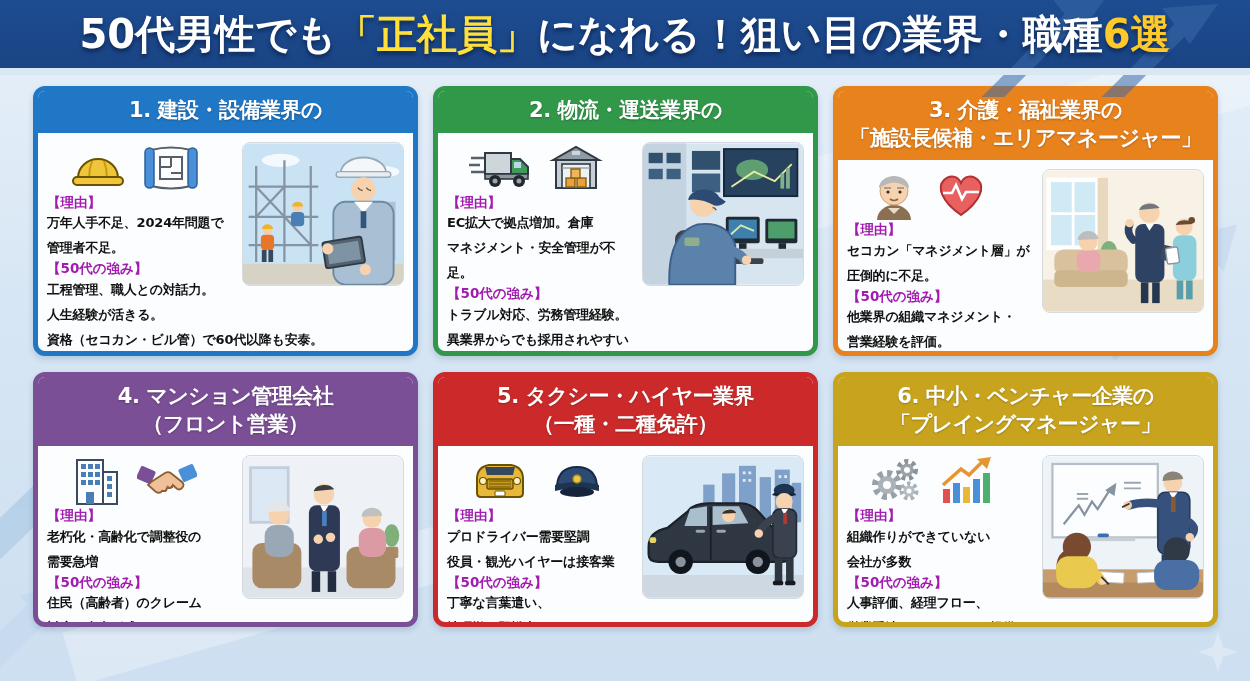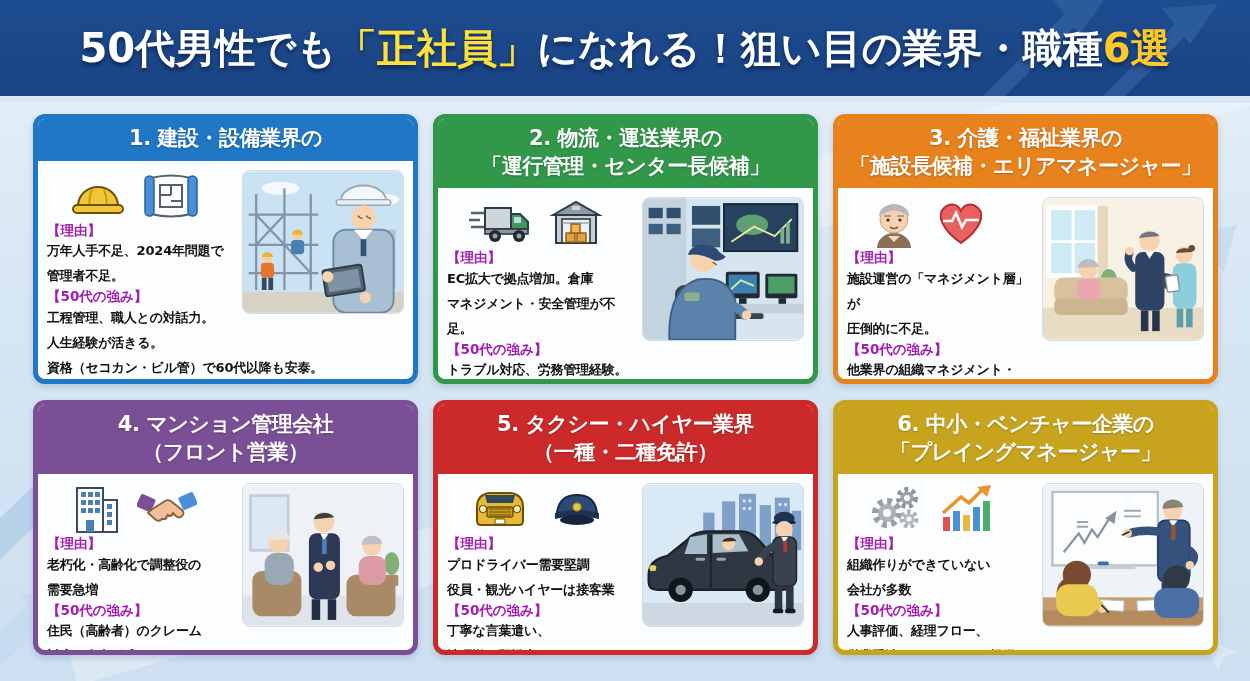--- a/index.html
+++ b/index.html
@@ -1,20 +1,20 @@
 <!DOCTYPE html>
 <html lang="ja"><head>
 <meta charset="utf-8">
 <style>
   html,body{margin:0;padding:0;}
   body{font-family:"DejaVu Sans","Liberation Sans",sans-serif;}
   .page{position:relative;width:1250px;height:681px;overflow:hidden;
         background:linear-gradient(180deg,#e7f0f9 0%,#d7e6f4 45%,#cddff0 100%);}
   
-  .banner{position:relative;height:96px;background:linear-gradient(180deg,#1d4c90 0%,#1a4484 100%);
+  .banner{position:relative;height:68px;background:linear-gradient(180deg,#1d4c90 0%,#1a4484 100%);
           display:flex;align-items:center;justify-content:center;z-index:3;text-align:right;}
   .banner::after{content:"";position:absolute;left:0;right:0;bottom:-7px;height:7px;background:#d9e7f3;}
   .banner-deco{position:absolute;right:0;top:0;height:97px;width:320px;pointer-events:none;}
   .banner h1{margin:0;font-size:40px;font-weight:900;color:#ffffff;letter-spacing:0px;
              text-shadow:0 3px 4px rgba(0,15,45,.55);white-space:nowrap;position:relative;}
   .hl-yellow{color:#ffe03a;}
   .hl-count{color:#ffc929;}
   
   .bg-deco{position:absolute;inset:0;z-index:1;pointer-events:none;}
   
@@ -140,21 +140,20 @@
         <div class="txt-label">【50代の強み】</div>
         <div class="txt-lines">工程管理、職人との対話力。
 人生経験が活きる。
 資格（セコカン・ビル管）で60代以降も安泰。</div>
       </div>
     </section>
 
     <section class="card" style="--accent: #31984a;">
       <div class="card-header">
         <div class="card-title-line">2. 物流・運送業界の</div>
-        <div class="card-title-line">「運行管理・センター長候補」</div>
       </div>
       <div class="card-body">
         <div class="card-illu">
           <svg viewBox="0 0 170 150">
             <rect width="170" height="150" fill="#d6e5f0"></rect>
             <rect x="0" y="0" width="46" height="150" fill="#c3d3e0"></rect>
             <rect x="6" y="10" width="15" height="11" fill="#31506e"></rect>
               <rect x="25" y="10" width="15" height="11" fill="#31506e"></rect>
             <rect x="6" y="27" width="15" height="11" fill="#3d5f80"></rect>
               <rect x="25" y="27" width="15" height="11" fill="#3d5f80"></rect>
@@ -277,21 +276,21 @@
               <circle cx="31" cy="22" r="1.6" fill="#3a2e22"></circle>
             <path d="M15 18 h7 M28 18 h7" stroke="#8a8a8a" stroke-width="1.6"></path>
             <path d="M21 29 q4 3 8 0" stroke="#8a6248" stroke-width="1.6" fill="none"></path>
           </svg>
           <svg width="52" height="48" viewBox="0 0 52 48">
             <path d="M26 44 C6 30 2 16 9 9 C15 3 23 5 26 12 C29 5 37 3 43 9 C50 16 46 30 26 44 Z" fill="#e86060" stroke="#b23030" stroke-width="2"></path>
             <path d="M8 22 h9 l4 -8 l6 14 l4 -7 h13" stroke="#ffffff" stroke-width="2.6" fill="none"></path>
           </svg>
         </div>
         <div class="txt-label">【理由】</div>
-        <div class="txt-lines">施設運営の「マネジメント層」が
+        <div class="txt-lines">セコカン「マネジメント層」が
 圧倒的に不足。</div>
         <div class="txt-label">【50代の強み】</div>
         <div class="txt-lines">他業界の組織マネジメント・
 営業経験を評価。
 年収500〜600万も狙える</div>
       </div>
     </section>
 
     <section class="card" style="--accent: #7b4f96;">
       <div class="card-header">

